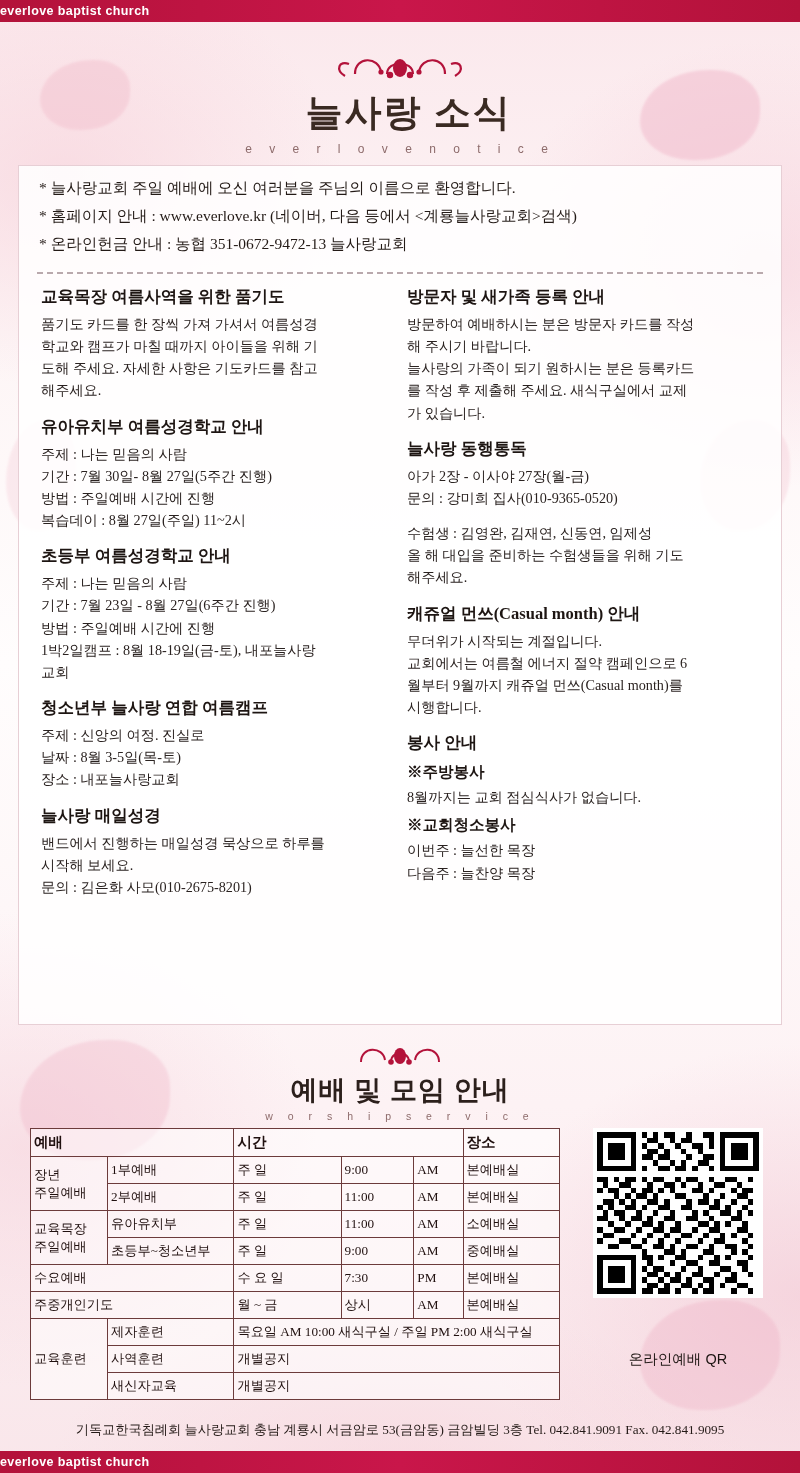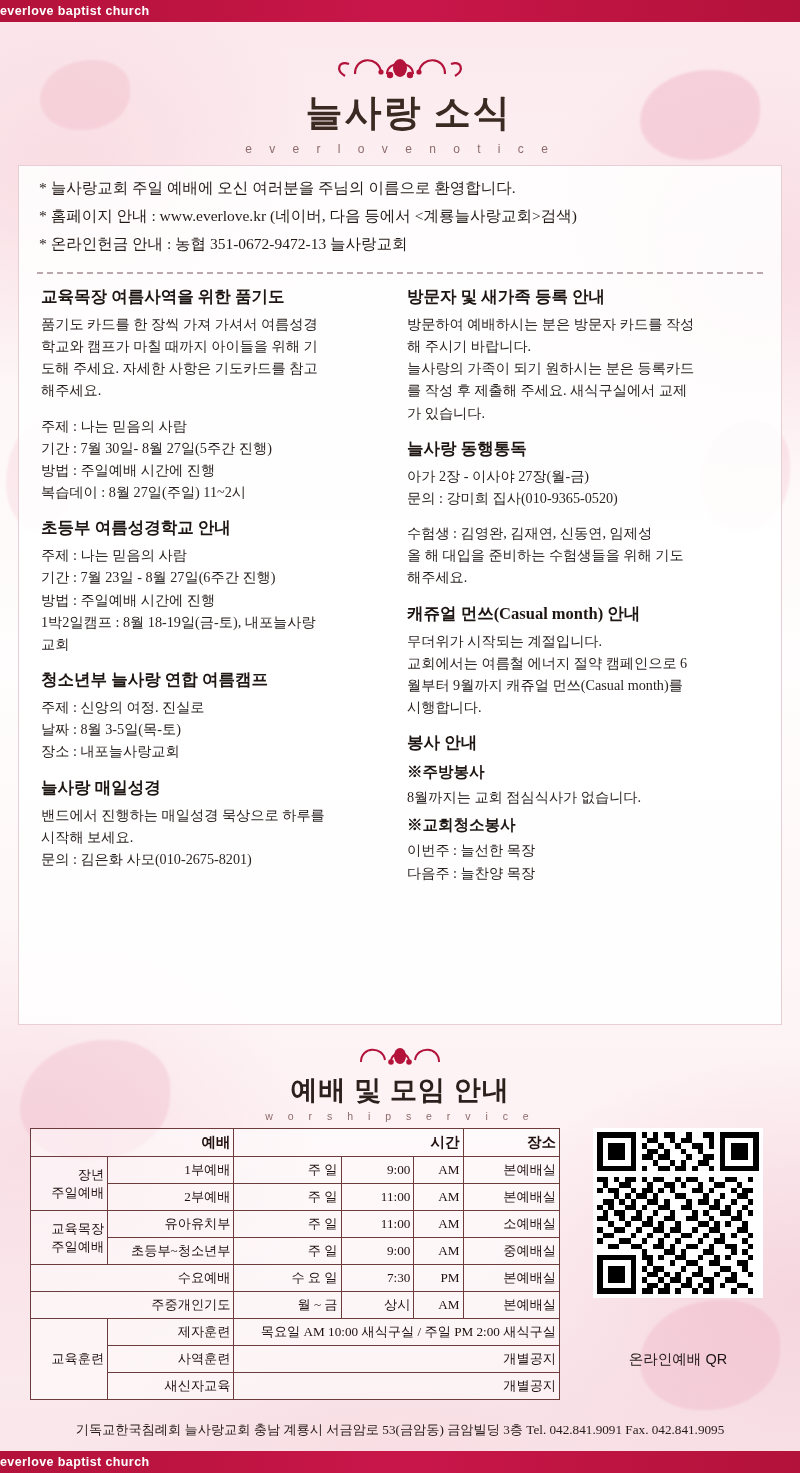--- a/index.html
+++ b/index.html
@@ -85,21 +85,21 @@
   .w-title { font-size: 27px; font-weight:bold; color:#2c201c; letter-spacing:1px; }
   .w-sub { font-size: 10.5px; letter-spacing: 6px; color:#8d6b6b; margin-top:2px;
            font-family:"Liberation Sans", sans-serif; }
 
   table.schedule {
     position:absolute; top: 1128px; left: 30px; width: 530px;
     border-collapse: collapse; background: rgba(255,255,255,0.55);
     font-size: 13.2px; color:#20100f;
   }
   table.schedule td {
-    border: 1px solid #6c3b3b; padding: 4px 3px; text-align:right; height: 27px;
+    border: 1px solid #6c3b3b; padding: 4px 3px; text-align:left; height: 27px;
   }
   table.schedule td.hd { font-weight: bold; font-size: 14.5px; }
 
   
   .qr-wrap { position:absolute; top: 1128px; left: 588px; width: 180px; text-align:center; }
   .qr { width: 170px; height: 170px; margin: 0 auto; background:#fff; padding:4px; }
   .qr-cap { margin-top: 52px; font-size: 14.5px; color:#1d1512; font-family:"Liberation Sans", sans-serif;}
 
   .footer-addr {
     position:absolute; bottom: 34px; left:0; width:800px; text-align:center;
@@ -155,20 +155,21 @@
 
         <div class="sec">
           <h3>교육목장 여름사역을 위한 품기도</h3>
           <p>품기도 카드를 한 장씩 가져 가셔서 여름성경</p>
           <p>학교와 캠프가 마칠 때까지 아이들을 위해 기</p>
           <p>도해 주세요. 자세한 사항은 기도카드를 참고</p>
           <p>해주세요.</p>
         </div>
 
         <div class="sec">
+          <h3>유아유치부 여름성경학교 안내</h3>
           <p>주제 : 나는 믿음의 사람</p>
           <p>기간 : 7월 30일- 8월 27일(5주간 진행)</p>
           <p>방법 : 주일예배 시간에 진행</p>
           <p>복습데이 : 8월 27일(주일) 11~2시</p>
         </div>
 
         <div class="sec">
           <h3>초등부 여름성경학교 안내</h3>
           <p>주제 : 나는 믿음의 사람</p>
           <p>기간 : 7월 23일 - 8월 27일(6주간 진행)</p>

